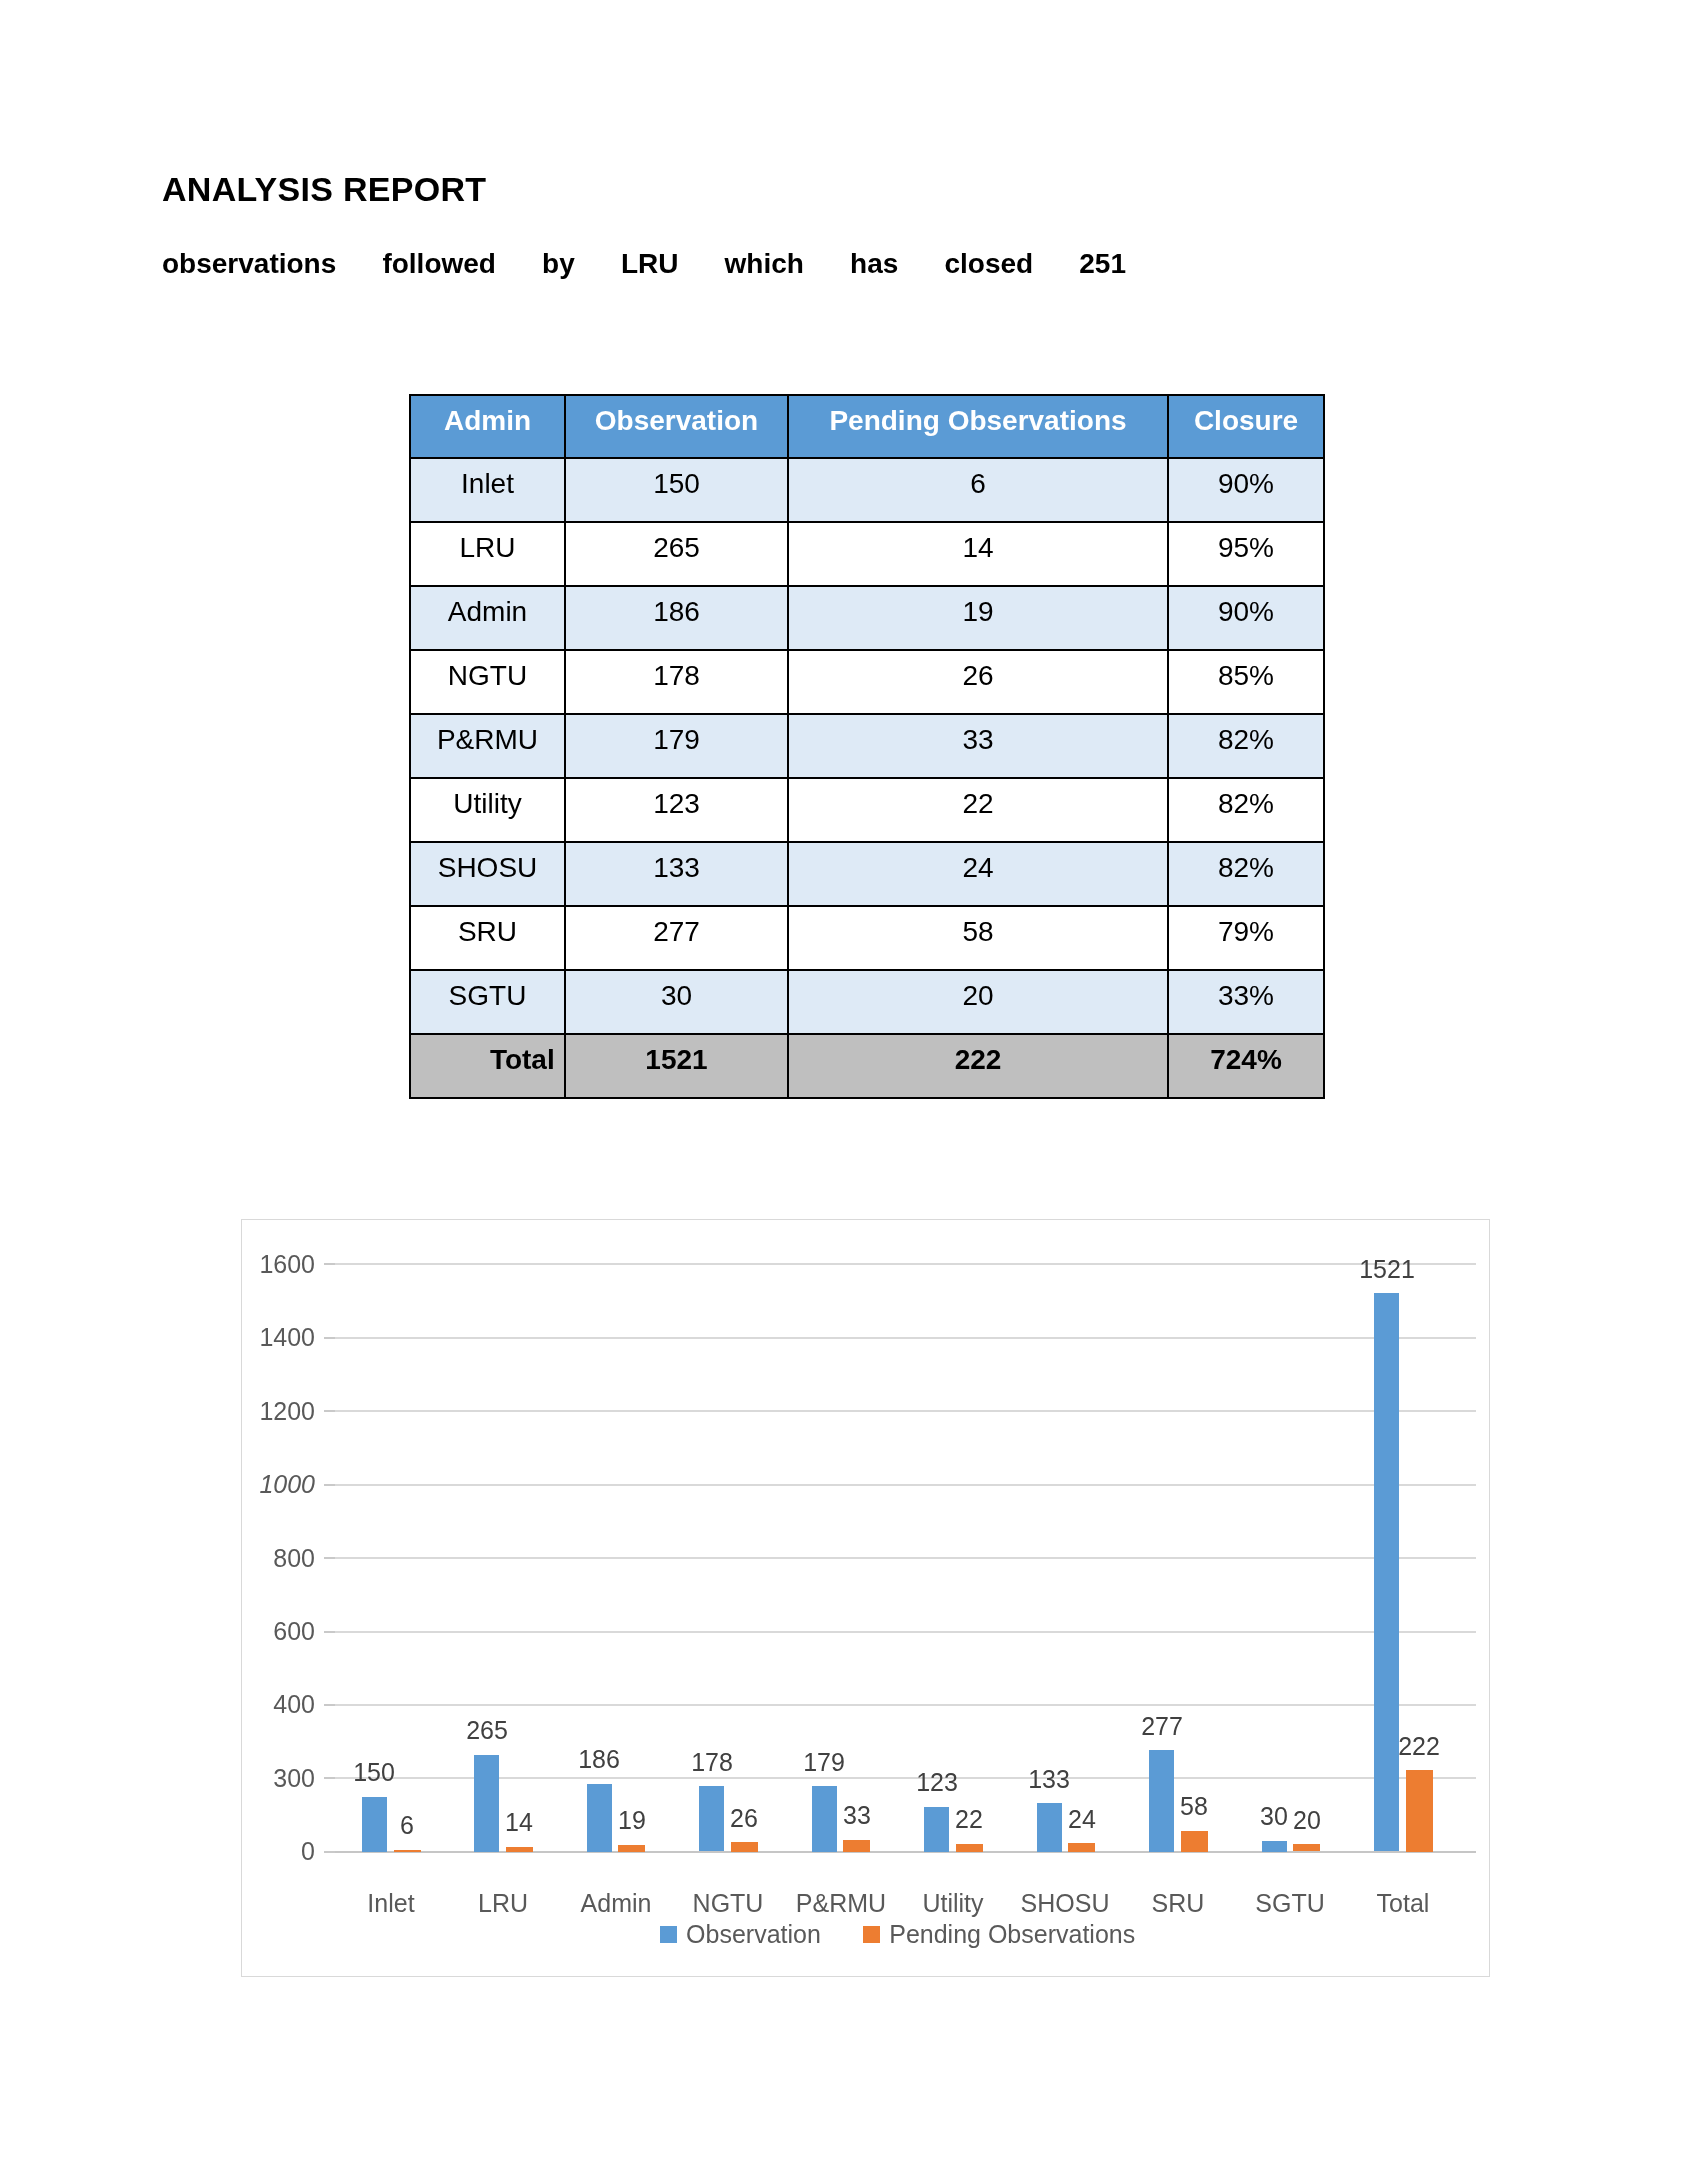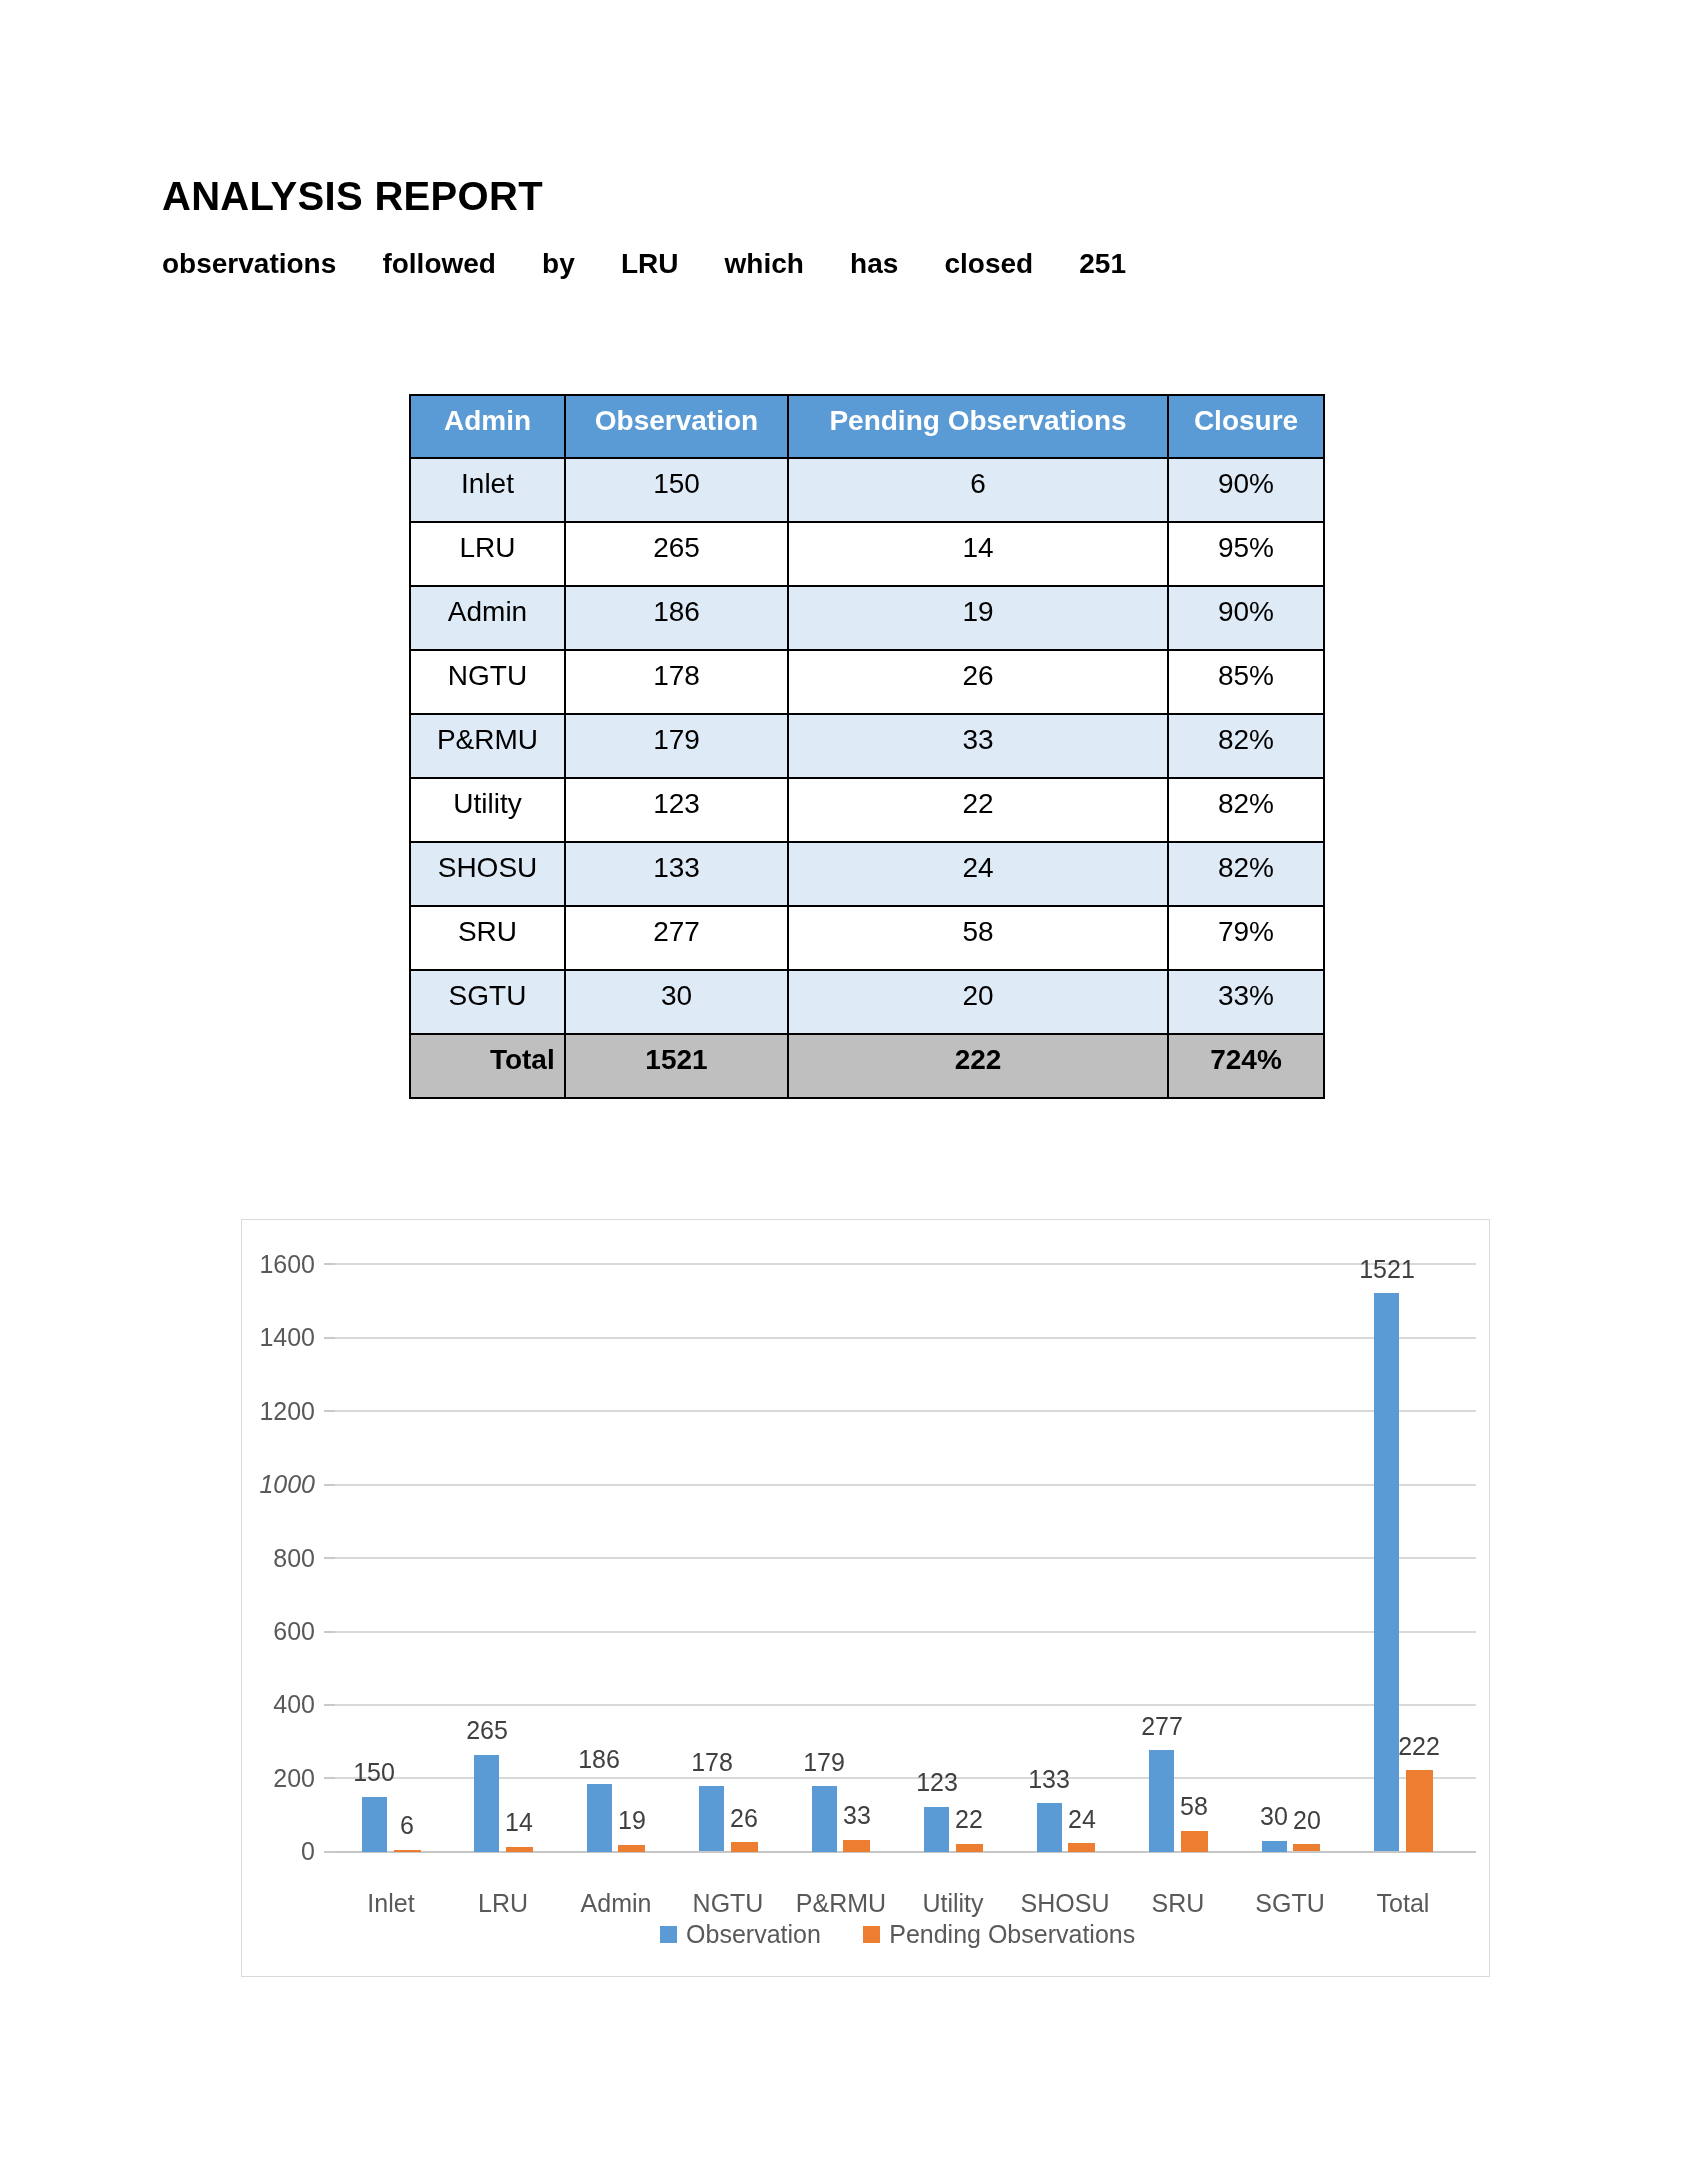--- a/index.html
+++ b/index.html
@@ -3,21 +3,21 @@
 <meta charset="utf-8">
 <style>
   html,body{margin:0;padding:0;}
   body{
     width:1687px;height:2183px;position:relative;background:#ffffff;
     font-family:"Liberation Sans", sans-serif;color:#000;
   }
   
   .doc-title{
     position:absolute;left:162px;top:147px;
-    font-size:40px;font-weight:bold;letter-spacing:0.3px;
+    font-size:34px;font-weight:bold;letter-spacing:0.3px;
   }
   .doc-paragraph{
     position:absolute;left:162px;top:243px;width:964px;
     font-size:28px;font-weight:bold;line-height:41px;
   }
   .doc-paragraph .pline{white-space:normal;}
   .doc-paragraph .pline.justify{text-align:justify;text-align-last:justify;}
   
   table.data-table{
     position:absolute;left:409px;top:394px;width:914px;
@@ -151,21 +151,21 @@
       </tr>
     </tbody>
 </table>
 
 <div class="chart-frame" id="chart">
     <div class="axis-line" style="left: 93px; top: 631px; width: 1141px;"></div>
     <div class="y-tick" style="left: 82px; top: 631px; width: 10.6px;"></div>
     <div class="y-label" style="left: 0px; width: 73px; top: 617px;">0</div>
     <div class="gridline" style="left: 93px; top: 557px; width: 1141px;"></div>
     <div class="y-tick" style="left: 82px; top: 557px; width: 10.6px;"></div>
-    <div class="y-label" style="left: 0px; width: 73px; top: 544px;">200</div>
+    <div class="y-label" style="left: 0px; width: 73px; top: 544px;">300</div>
     <div class="gridline" style="left: 93px; top: 484px; width: 1141px;"></div>
     <div class="y-tick" style="left: 82px; top: 484px; width: 10.6px;"></div>
     <div class="y-label" style="left: 0px; width: 73px; top: 470px;">400</div>
     <div class="gridline" style="left: 93px; top: 411px; width: 1141px;"></div>
     <div class="y-tick" style="left: 82px; top: 411px; width: 10.6px;"></div>
     <div class="y-label" style="left: 0px; width: 73px; top: 397px;">600</div>
     <div class="gridline" style="left: 93px; top: 337px; width: 1141px;"></div>
     <div class="y-tick" style="left: 82px; top: 337px; width: 10.6px;"></div>
     <div class="y-label" style="left: 0px; width: 73px; top: 324px;">800</div>
     <div class="gridline" style="left: 93px; top: 264px; width: 1141px;"></div>

